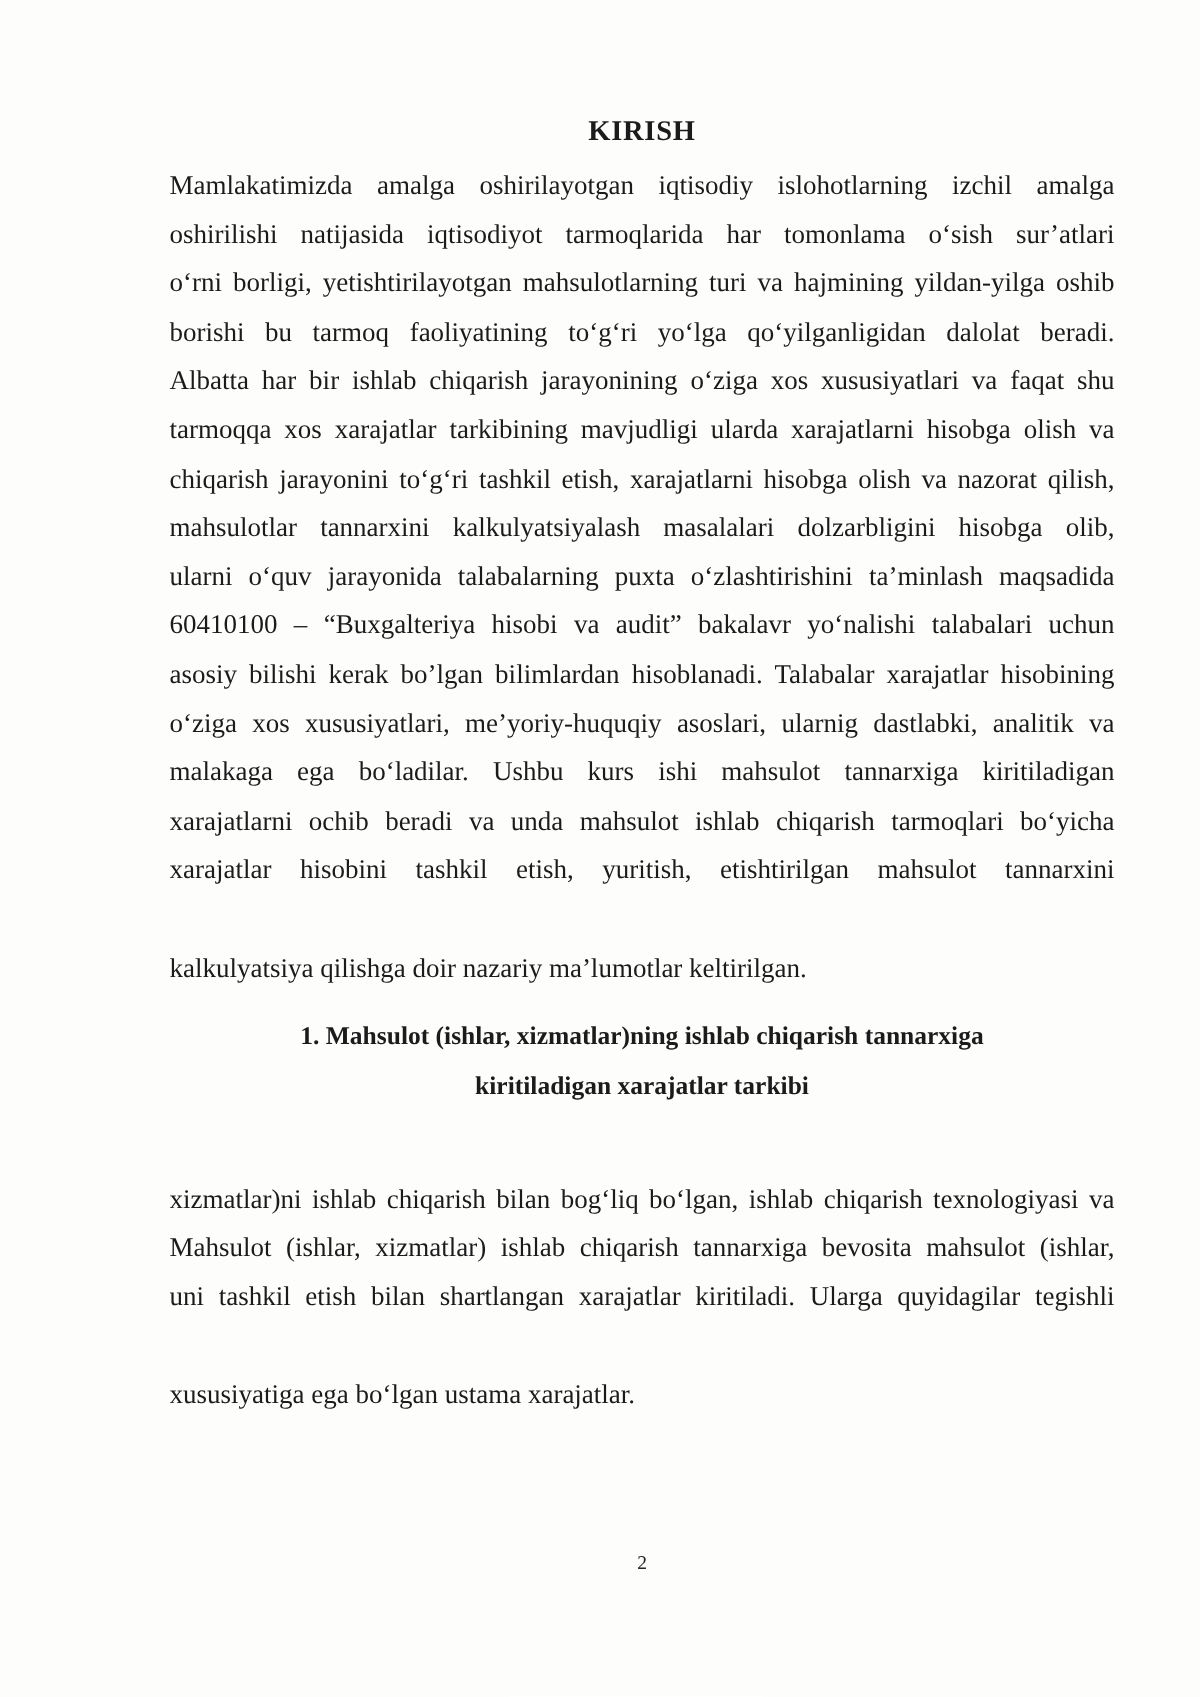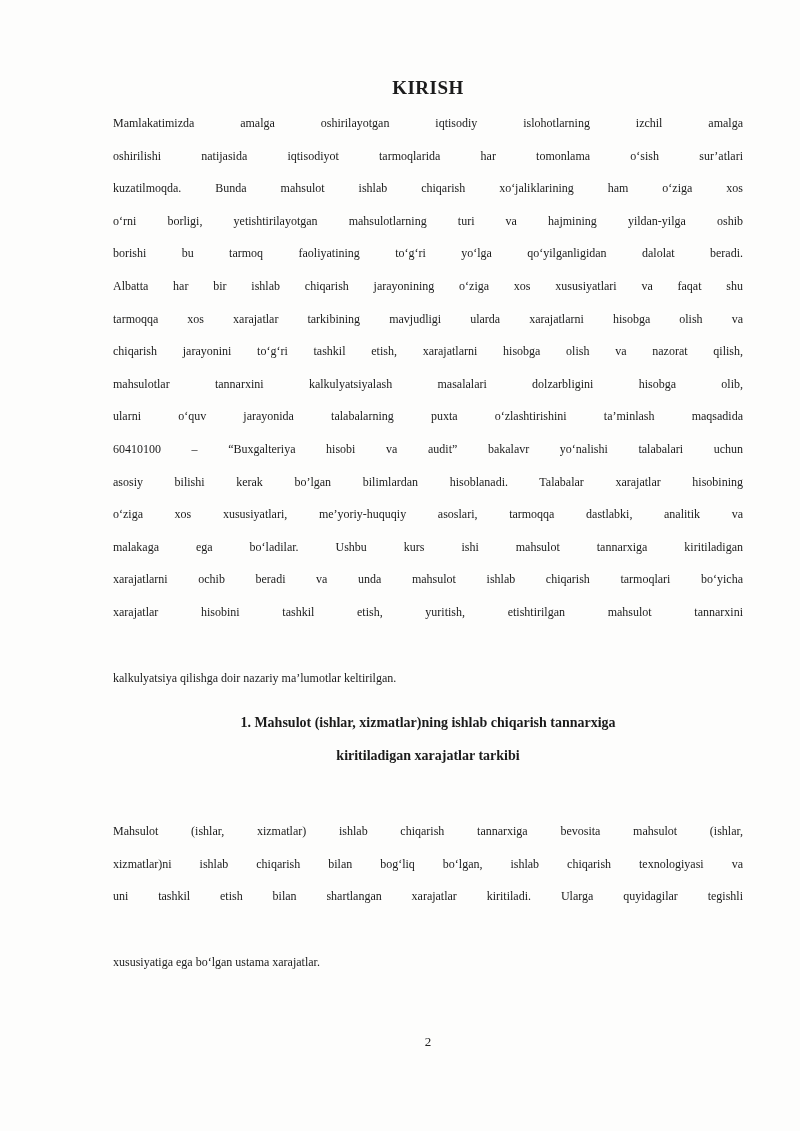--- a/index.html
+++ b/index.html
@@ -24,40 +24,40 @@
   }
   .doc-title {
     margin-top: 76px;
     text-align: center;
     font-weight: 700;
     font-size: 19px;
     line-height: 24px;
     letter-spacing: 0.5px;
   }
   .paragraph {
-    font-size: 12px;
+    font-size: 18px;
   }
   .para-1 { margin-top: 7px; }
   .para-2 { margin-top: 43px; }
   .paragraph .line {
     line-height: 32.6px;
     text-align: justify;
     text-align-last: justify;
     white-space: normal;
     height: 32.6px;
     overflow: hidden;
   }
   .paragraph .line.line-last {
     text-align-last: left;
     margin-top: 33px;
   }
   .section-heading {
     margin-top: 12px;
     font-weight: 700;
-    font-size: 14px;
+    font-size: 17px;
   }
   .section-heading .line {
     line-height: 33px;
     text-align: center;
     text-align-last: center;
     height: 33px;
     overflow: hidden;
   }
   .page-number {
     position: absolute;
@@ -74,45 +74,44 @@
 <body>
 
 <div class="page">
   <div class="text-column">
 
     <div class="doc-title">KIRISH</div>
 
     <div class="paragraph para-1">
         <div class="line">Mamlakatimizda amalga oshirilayotgan iqtisodiy islohotlarning izchil amalga</div>
         <div class="line">oshirilishi natijasida iqtisodiyot tarmoqlarida har tomonlama o‘sish sur’atlari</div>
-        <div class="line">kuzatilmoqda. Bunda mahsulot ishlab chiqarish xo‘jaliklarining ham o‘ziga xos</div>
         <div class="line">o‘rni borligi, yetishtirilayotgan mahsulotlarning turi va hajmining yildan-yilga oshib</div>
         <div class="line">borishi bu tarmoq faoliyatining to‘g‘ri yo‘lga qo‘yilganligidan dalolat beradi.</div>
         <div class="line">Albatta har bir ishlab chiqarish jarayonining o‘ziga xos xususiyatlari va faqat shu</div>
         <div class="line">tarmoqqa xos xarajatlar tarkibining mavjudligi ularda xarajatlarni hisobga olish va</div>
         <div class="line">chiqarish jarayonini to‘g‘ri tashkil etish, xarajatlarni hisobga olish va nazorat qilish,</div>
         <div class="line">mahsulotlar tannarxini kalkulyatsiyalash masalalari dolzarbligini hisobga olib,</div>
         <div class="line">ularni o‘quv jarayonida talabalarning puxta o‘zlashtirishini ta’minlash maqsadida</div>
         <div class="line">60410100 – “Buxgalteriya hisobi va audit” bakalavr yo‘nalishi talabalari uchun</div>
         <div class="line">asosiy bilishi kerak bo’lgan bilimlardan hisoblanadi. Talabalar xarajatlar hisobining</div>
-        <div class="line">o‘ziga xos xususiyatlari, me’yoriy-huquqiy asoslari, tarmoqqa dastlabki, analitik va</div>
+        <div class="line">o‘ziga xos xususiyatlari, me’yoriy-huquqiy asoslari, ularnig dastlabki, analitik va</div>
         <div class="line">malakaga ega bo‘ladilar. Ushbu kurs ishi mahsulot tannarxiga kiritiladigan</div>
         <div class="line">xarajatlarni ochib beradi va unda mahsulot ishlab chiqarish tarmoqlari bo‘yicha</div>
         <div class="line">xarajatlar hisobini tashkil etish, yuritish, etishtirilgan mahsulot tannarxini</div>
         <div class="line line-last">kalkulyatsiya qilishga doir nazariy ma’lumotlar keltirilgan.</div>
       </div>
 
     <div class="section-heading">
         <div class="line">1.  Mahsulot (ishlar, xizmatlar)ning ishlab chiqarish tannarxiga</div>
         <div class="line line-last">kiritiladigan xarajatlar tarkibi</div>
       </div>
 
     <div class="paragraph para-2">
+        <div class="line">xizmatlar)ni ishlab chiqarish bilan bog‘liq bo‘lgan, ishlab chiqarish texnologiyasi va</div>
         <div class="line">Mahsulot (ishlar, xizmatlar) ishlab chiqarish tannarxiga bevosita mahsulot (ishlar,</div>
-        <div class="line">xizmatlar)ni ishlab chiqarish bilan bog‘liq bo‘lgan, ishlab chiqarish texnologiyasi va</div>
         <div class="line">uni tashkil etish bilan shartlangan xarajatlar kiritiladi. Ularga quyidagilar tegishli</div>
         <div class="line line-last">xususiyatiga ega bo‘lgan ustama xarajatlar.</div>
       </div>
 
   </div>
 
   <div class="page-number">2</div>
 </div>
 
 </body></html>

